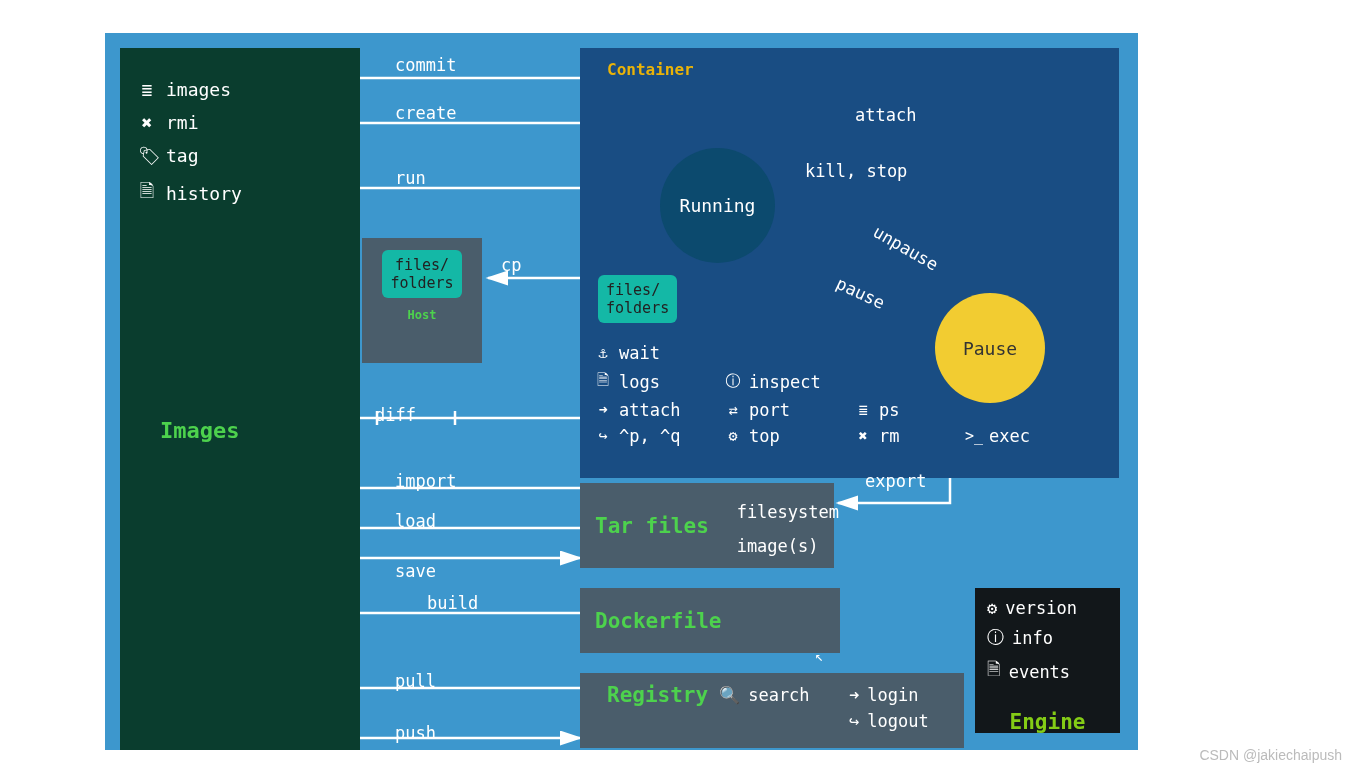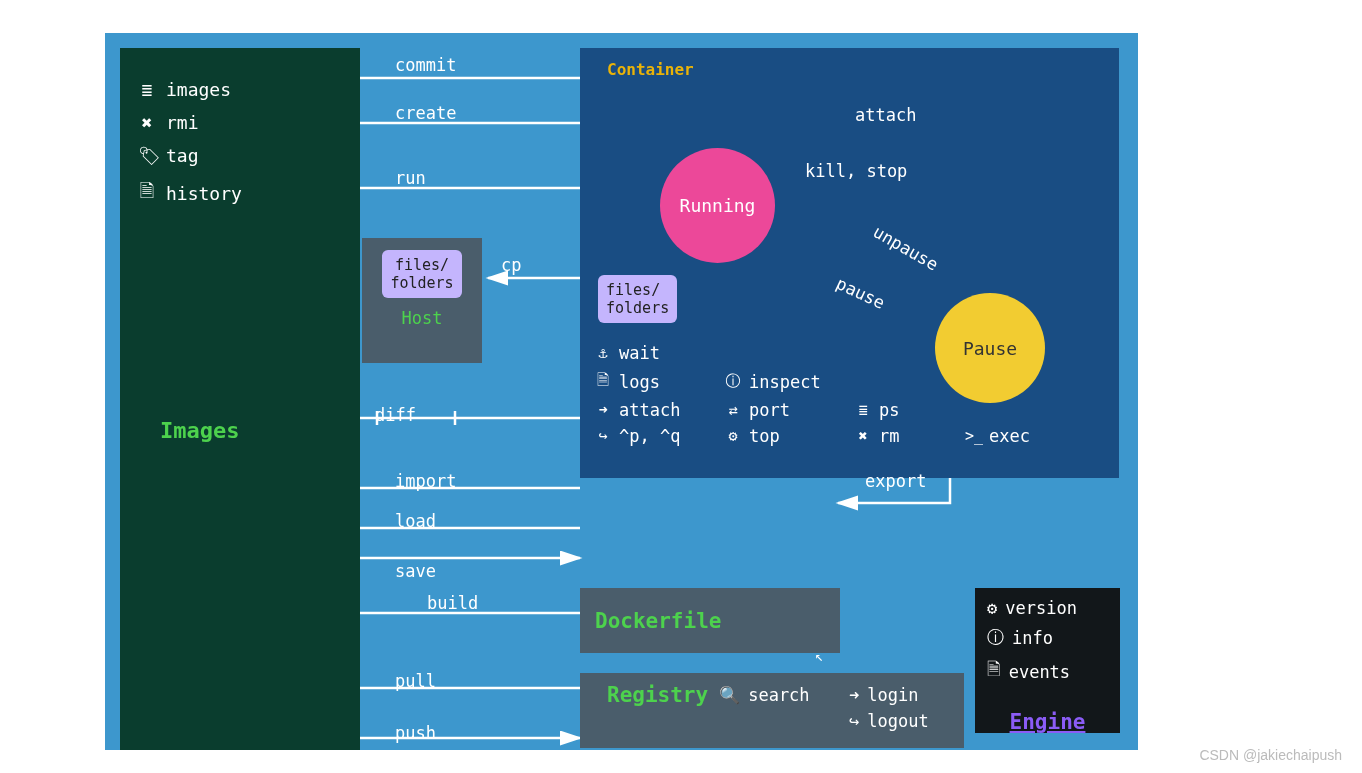--- a/index.html
+++ b/index.html
@@ -5,44 +5,44 @@
   * { box-sizing: border-box; margin: 0; padding: 0; }
   body { background: #fff; font-family: 'Consolas', 'Monaco', monospace; width: 1362px; height: 773px; position: relative; }
   .canvas { position: absolute; left: 105px; top: 33px; width: 1033px; height: 717px; background: #3d97cd; }
   .images-panel { position: absolute; left: 15px; top: 15px; width: 240px; height: 702px; background: #0a3d2e; }
   .images-item { color: #fff; font-size: 18px; padding: 6px 18px; display: flex; align-items: center; gap: 10px; }
   .images-item span.ic { width: 18px; display: inline-block; text-align: center; }
   .images-title { color: #4dd24d; font-size: 22px; font-weight: bold; position: absolute; left: 40px; top: 370px; }
   .container-panel { position: absolute; left: 475px; top: 15px; width: 539px; height: 430px; background: #194d83; }
   .container-title { color: #eab308; font-size: 16px; font-weight: bold; position: absolute; left: 15px; top: 12px; margin-left: 12px; }
   .circle { position: absolute; border-radius: 50%; display: flex; align-items: center; justify-content: center; color: #fff; font-size: 18px; }
-  .running { left: 555px; top: 115px; width: 115px; height: 115px; background: #ec4899; text-align: right; }
+  .running { left: 555px; top: 115px; width: 115px; height: 115px; background: #0c4a6e; text-align: right; }
   .stop { left: 850px; top: 95px; width: 105px; height: 105px; background: #c94d36; }
   .pause-c { left: 830px; top: 260px; width: 110px; height: 110px; background: #f2cc31; color: #333; }
   .host-panel { position: absolute; left: 257px; top: 205px; width: 120px; height: 125px; background: #4a5d6b; text-align:center; }
-  .ff-box { background: #c4b5fd; color: #222; border-radius: 6px; padding: 6px 8px; font-size: 15px; display:inline-block; margin: 12px auto 0; line-height:1.2; }
-  .host-title { color: #4dd24d; font-size: 17px; font-weight: normal; text-align: center; margin-top: 10px; }
+  .ff-box { background: #14b8a6; color: #222; border-radius: 6px; padding: 6px 8px; font-size: 15px; display:inline-block; margin: 12px auto 0; line-height:1.2; }
+  .host-title { color: #4dd24d; font-size: 12px; font-weight: bold; text-align: center; margin-top: 10px; }
   .cmds { position: absolute; left: 490px; top: 310px; color: #fff; font-size: 17px; }
   .cmds .row { display: flex; gap: 0; margin-bottom: 6px; }
   .cmds .cell { display: flex; align-items: center; gap: 8px; width: 130px; }
   .cmds .cell.w2 { width: 110px; }
   .cmds .ic { width: 16px; text-align:center; font-size:15px;}
   .tar-panel { position: absolute; left: 475px; top: 450px; width: 254px; height: 85px; background: #4a5d6b; display:flex; align-items:center; }
   .tar-title { color: #4dd24d; font-size: 21px; font-weight: bold; padding-left:15px; }
   .tar-texts { position:absolute; right:-5px; top:12px; color:#fff; font-size:17px; text-align:left; line-height: 2.0;}
   .dockerfile-panel { position: absolute; left: 475px; top: 555px; width: 260px; height: 65px; background: #4a5d6b; display:flex; align-items:center; padding-left:15px;}
   .dockerfile-title { color: #4dd24d; font-size: 21px; font-weight: bold; }
   .registry-panel { position: absolute; left: 475px; top: 640px; width: 384px; height: 75px; background: #4a5d6b; padding:10px 15px; color: #fff; }
   .registry-title { color: #4dd24d; font-size: 21px; font-weight: bold; display:inline-block;margin-left:12px; }
   .reg-cmds { position:absolute; right:15px; top:12px; font-size:17px; }
   .reg-cmds .r { display:flex; gap:30px; margin-bottom:6px;}
   .reg-cmds .c { display:flex; gap:8px; align-items:center; width:100px;}
   .engine-panel { position: absolute; left: 870px; top: 555px; width: 145px; height: 145px; background: #12171a; color:#fff; padding: 10px 12px; font-size:17px;}
   .engine-panel .e-item { display:flex; gap:8px; align-items:center; margin-bottom:8px;}
-  .engine-title { color: #8b5cf6; font-size: 21px; font-weight: bold; text-align:center; margin-top:24px;text-decoration:underline;}
+  .engine-title { color: #84cc16; font-size: 21px; font-weight: bold; text-align:center; margin-top:24px;}
   .arrow-label { position: absolute; color: #fff; font-size: 17px; }
   .watermark { position: absolute; right: 20px; bottom: 10px; color: #bbb; font-size: 14px; font-family: sans-serif; }
   svg.arrows { position:absolute; left:0; top:0; width:1033px; height:717px; pointer-events:none; }
   .cursor { position:absolute; left:710px; top:615px; font-size:14px; color:#fff; }
 </style>
 </head>
 <body>
 
 <div class="canvas">
 
@@ -168,20 +168,27 @@
           <span class="ic">✖</span>
           <span>rm</span>
         </div>
       <div class="cell w2">
           <span class="ic">&gt;_</span>
           <span>exec</span>
         </div>
     </div>
   </div>
 
+  <div class="tar-panel">
+    <div class="tar-title">Tar files</div>
+    <div class="tar-texts">
+      <div>filesystem</div>
+      <div>image(s)</div>
+    </div>
+  </div>
 
   <div class="dockerfile-panel">
     <div class="dockerfile-title">Dockerfile</div>
   </div>
 
   <div class="registry-panel">
     <span class="registry-title">Registry</span>
     <div class="reg-cmds">
       <div class="r">
         <div class="c">

